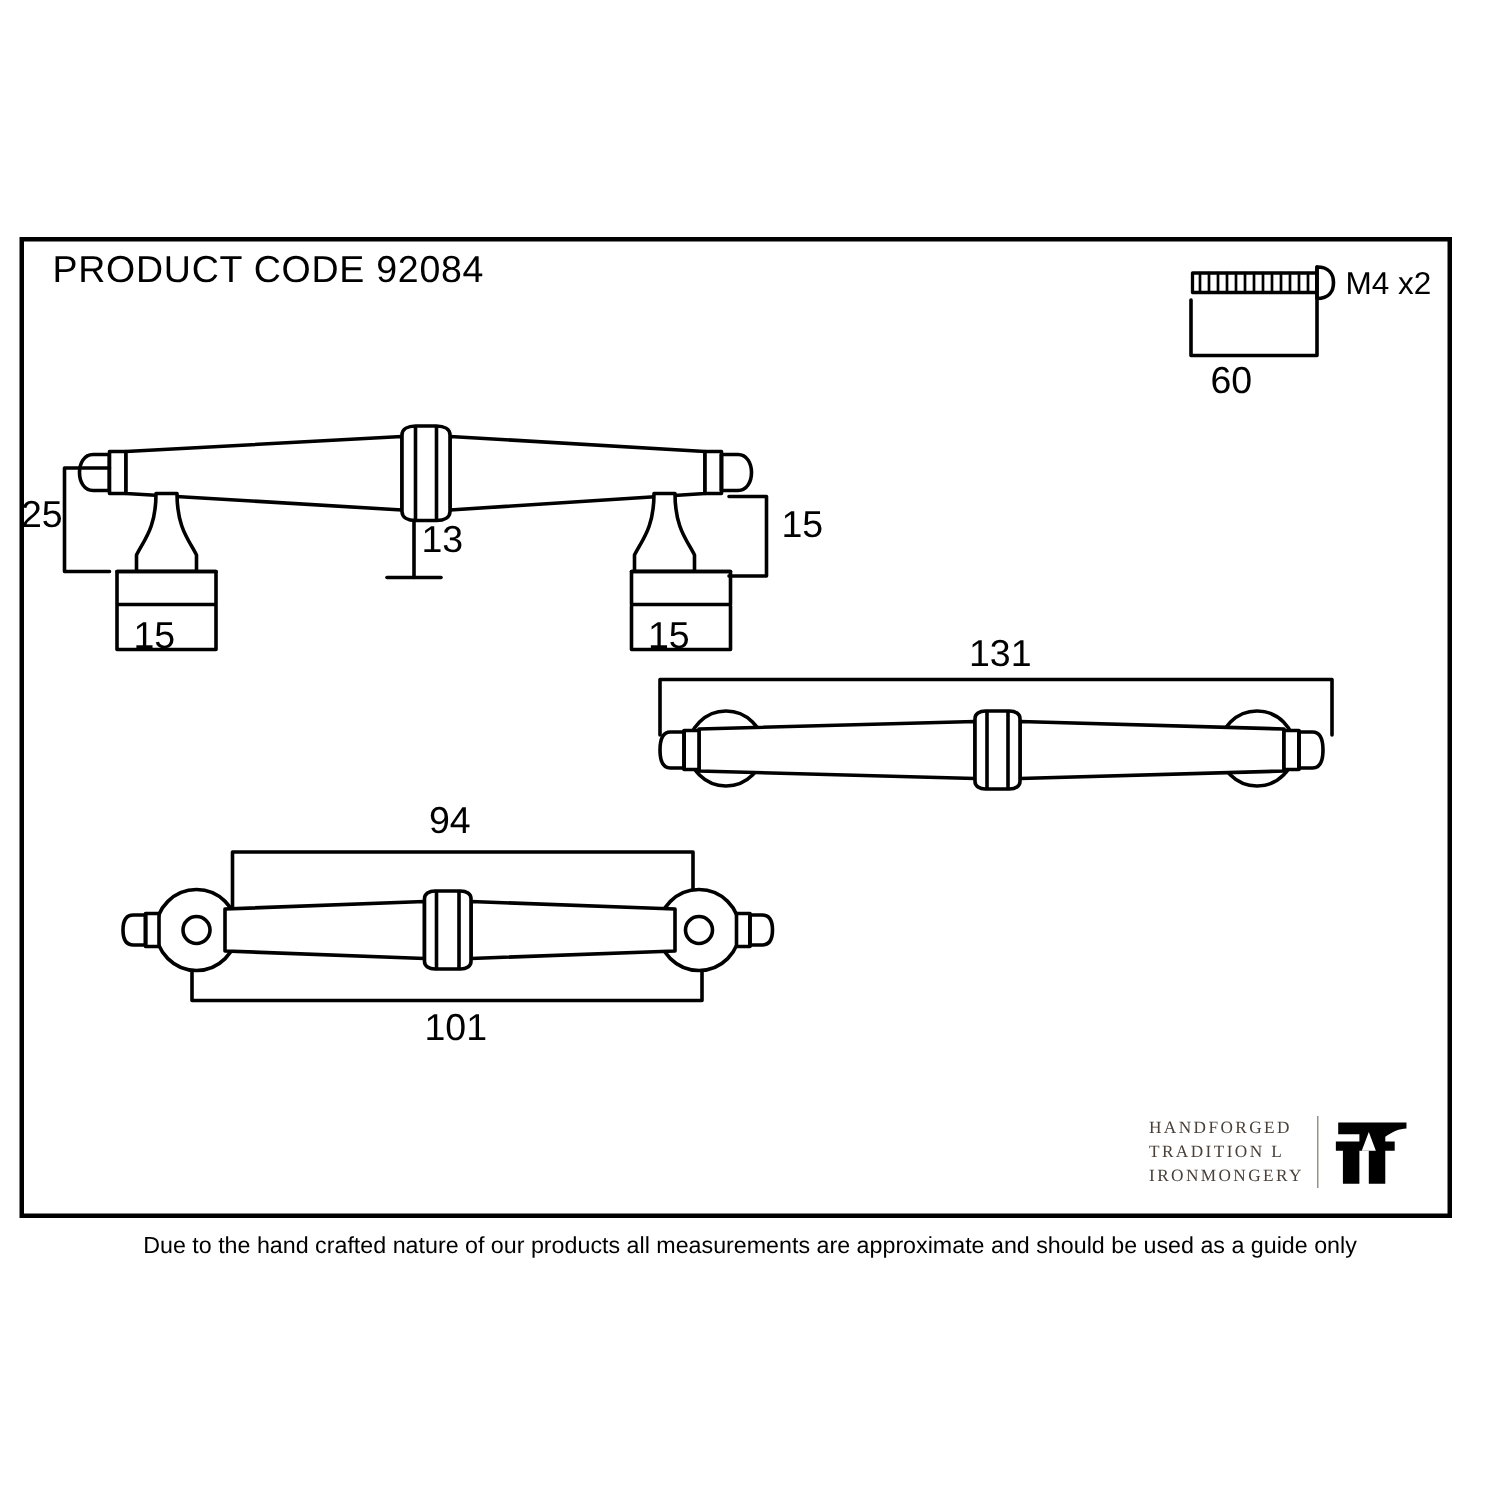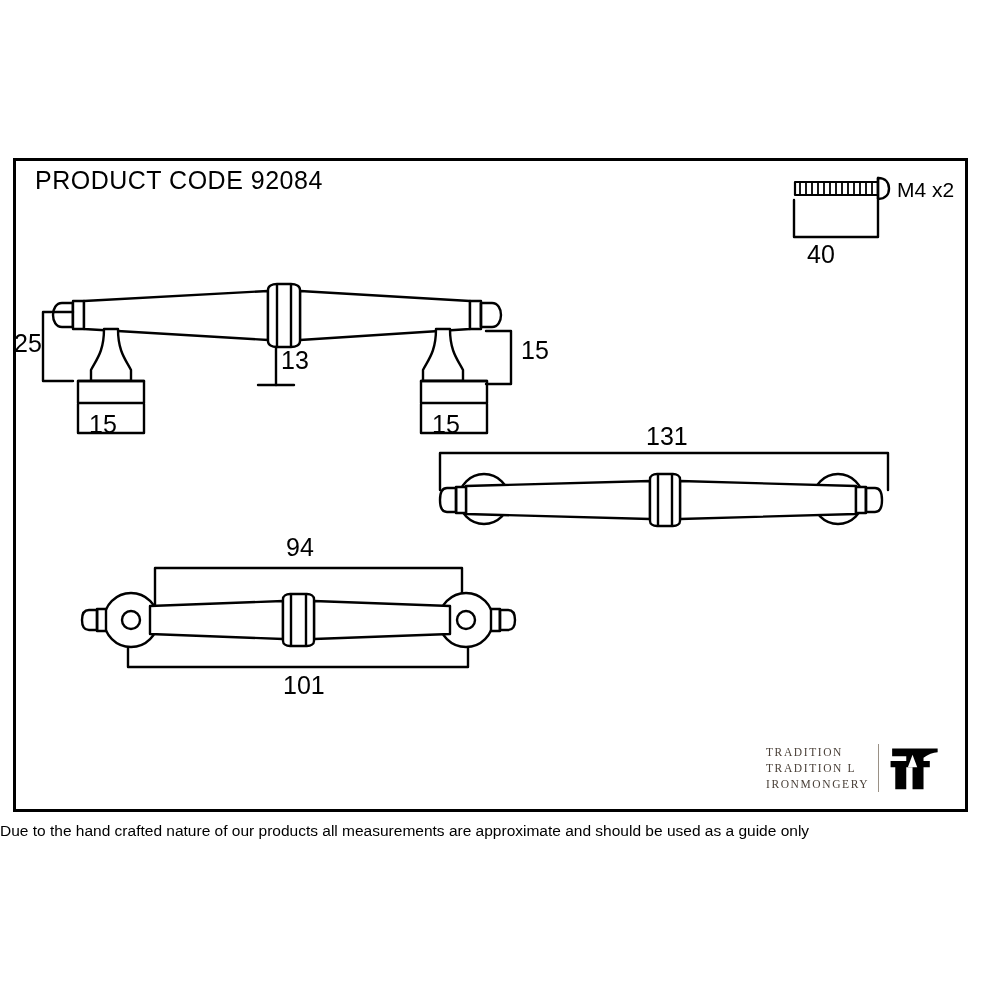--- a/index.html
+++ b/index.html
@@ -61,21 +61,21 @@
     left: 897px;
     top: 178px;
     font-size: 21px;
     white-space: nowrap;
   }
   .footer-note {
     position: absolute;
     left: 0;
     top: 822px;
     width: 1000px;
-    text-align: left;
+    text-align: center;
     font-size: 15.5px;
     color: #000;
   }
   #logo-block {
     position: absolute;
     left: 766px;
     top: 737px;
     width: 175px;
     height: 62px;
     display: flex;
@@ -102,41 +102,41 @@
 <body>
 
 <div id="sheet">
 
   <div id="drawing-frame"></div>
 
   <div class="product-code">PRODUCT CODE  92084</div>
 
   <div class="screw-label">M4 x2</div>
 
-  <div class="dim-label" style="left:807px; top:242px;">40</div>
+  <div class="dim-label" style="left:807px; top:242px;">60</div>
 
   <div class="dim-label" style="left:14px; top:331px;">25</div>
 
   <div class="dim-label" style="left:281px; top:348px;">13</div>
 
   <div class="dim-label" style="left:521px; top:338px;">15</div>
 
   <div class="dim-label" style="left:89px; top:412px;">15</div>
 
   <div class="dim-label" style="left:432px; top:412px;">15</div>
 
   <div class="dim-label" style="left:646px; top:424px;">131</div>
 
   <div class="dim-label" style="left:286px; top:535px;">94</div>
 
   <div class="dim-label" style="left:283px; top:673px;">101</div>
 
   <div id="logo-block">
     <div id="logo-text">
-      <div>TRADITION</div>
+      <div>HANDFORGED</div>
       <div>TRADITION L</div>
       <div>IRONMONGERY</div>
     </div>
     <svg id="logo-mark" viewBox="0 0 66 58">
       <path d="M4 4 L62 4 L62 9 C56 9 50 12 44 16 L44 20 L52 20 L52 28 L44 28 L44 56 L30 56 L30 28 L22 28 L22 56 L8 56 L8 28 L2 28 L2 20 L22 20 L22 14 L4 14 Z" fill="#000000"></path>
       <path d="M24 28 L30 12 L36 28 Z" fill="#ffffff"></path>
     </svg>
   </div>
 
   <div class="footer-note">Due to the hand crafted nature of our products all measurements are approximate and should be used as a guide only</div>

